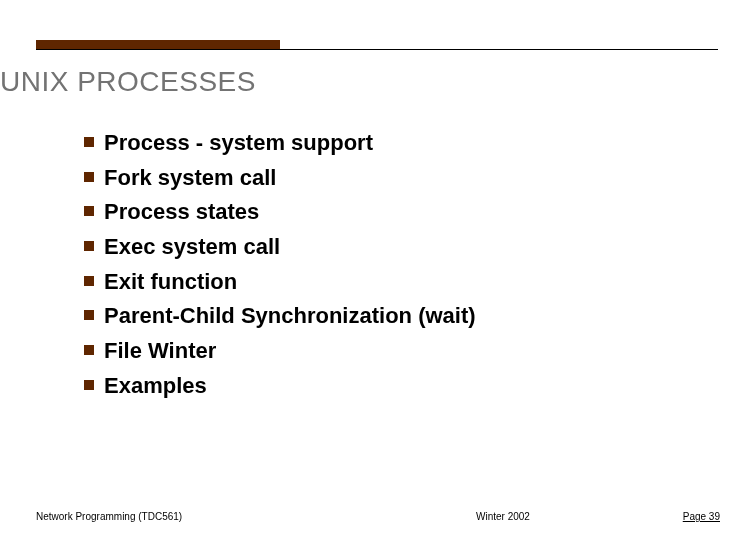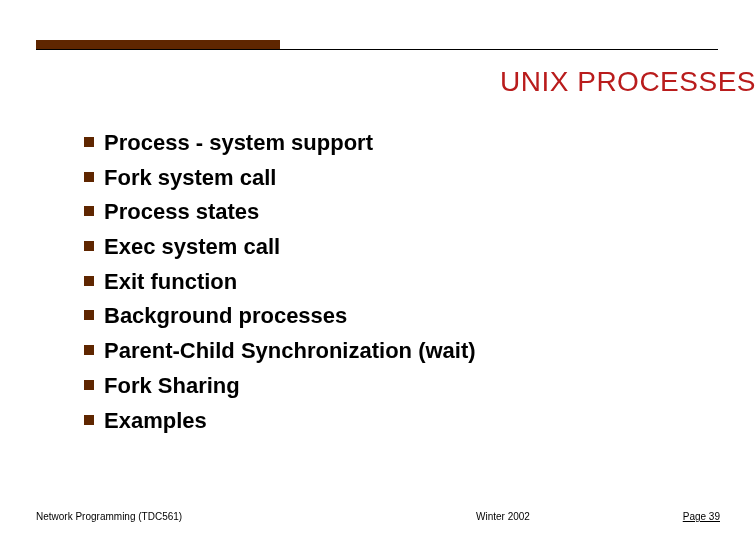--- a/index.html
+++ b/index.html
@@ -31,26 +31,26 @@
     top: 49px;
     left: 36px;
     width: 682px;
     border-top: 1px solid #000000;
   }
   .slide-title {
     position: absolute;
     top: 66px;
     left: 0;
     width: 756px;
-    text-align: right;
+    text-align: left;
     font-family: "Arial", Helvetica, sans-serif;
     font-size: 28px;
     font-weight: 400;
     letter-spacing: 0.5px;
-    color: #b91c1c;
+    color: #737373;
   }
   .bullets {
     position: absolute;
     top: 128px;
     left: 84px;
     width: 580px;
   }
   .bullet-row {
     display: flex;
     align-items: flex-start;
@@ -123,29 +123,25 @@
   <div class="bullet-row">
     <div class="bullet-mark"></div>
     <div class="bullet-text">Exec system call</div>
   </div>
   <div class="bullet-row">
     <div class="bullet-mark"></div>
     <div class="bullet-text">Exit function</div>
   </div>
   <div class="bullet-row">
     <div class="bullet-mark"></div>
-    <div class="bullet-text">Background processes</div>
-  </div>
-  <div class="bullet-row">
-    <div class="bullet-mark"></div>
     <div class="bullet-text">Parent-Child Synchronization (wait)</div>
   </div>
   <div class="bullet-row">
     <div class="bullet-mark"></div>
-    <div class="bullet-text">Fork Sharing</div>
+    <div class="bullet-text">File Winter</div>
   </div>
   <div class="bullet-row">
     <div class="bullet-mark"></div>
     <div class="bullet-text">Examples</div>
   </div>
 </div>
 
 <div class="footer">
   <span class="footer-left">Network Programming (TDC561)</span>
   <span class="footer-center">Winter  2002</span>

